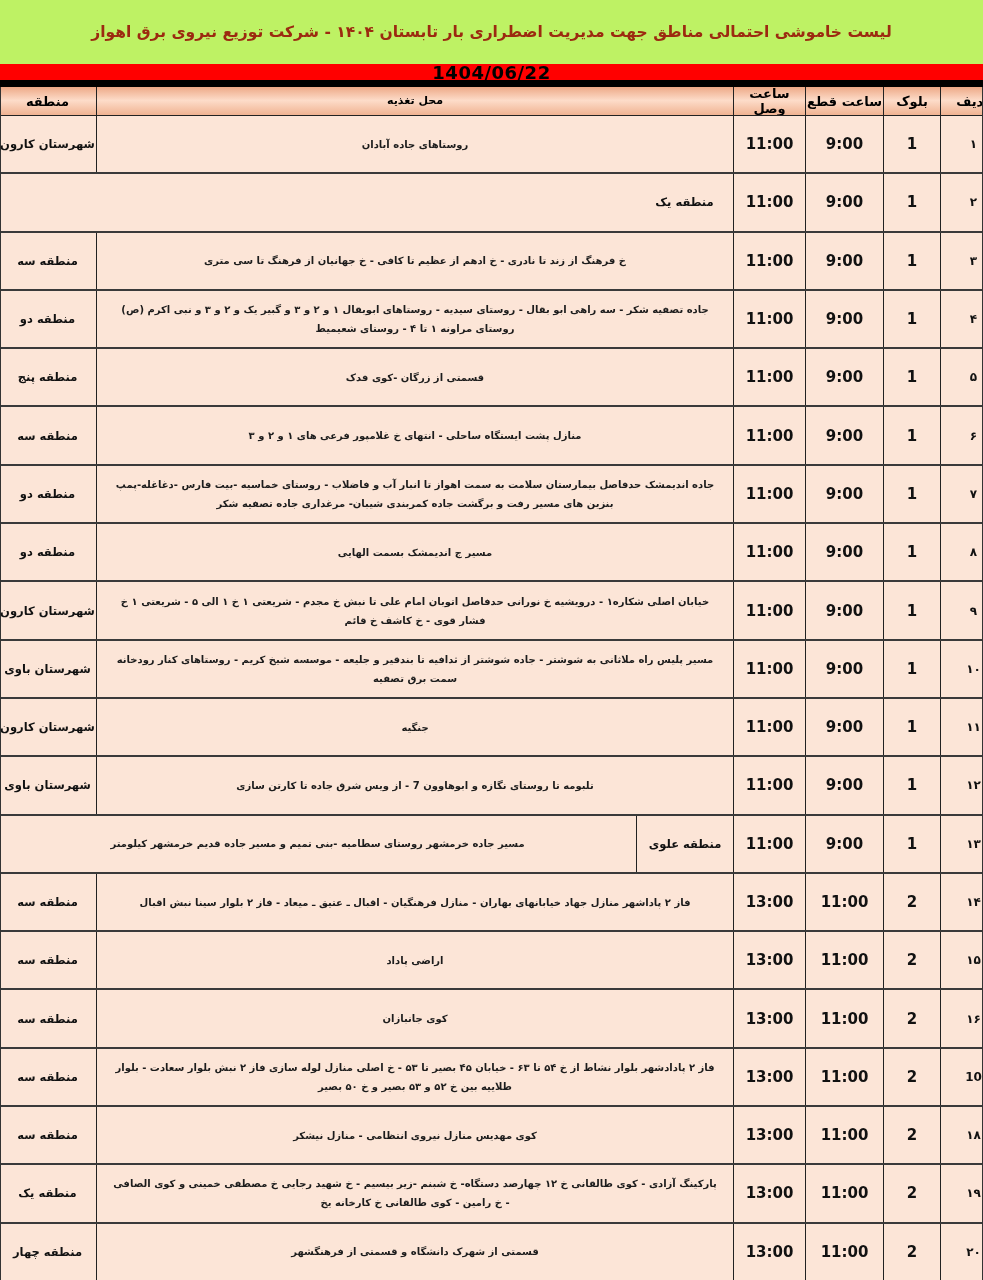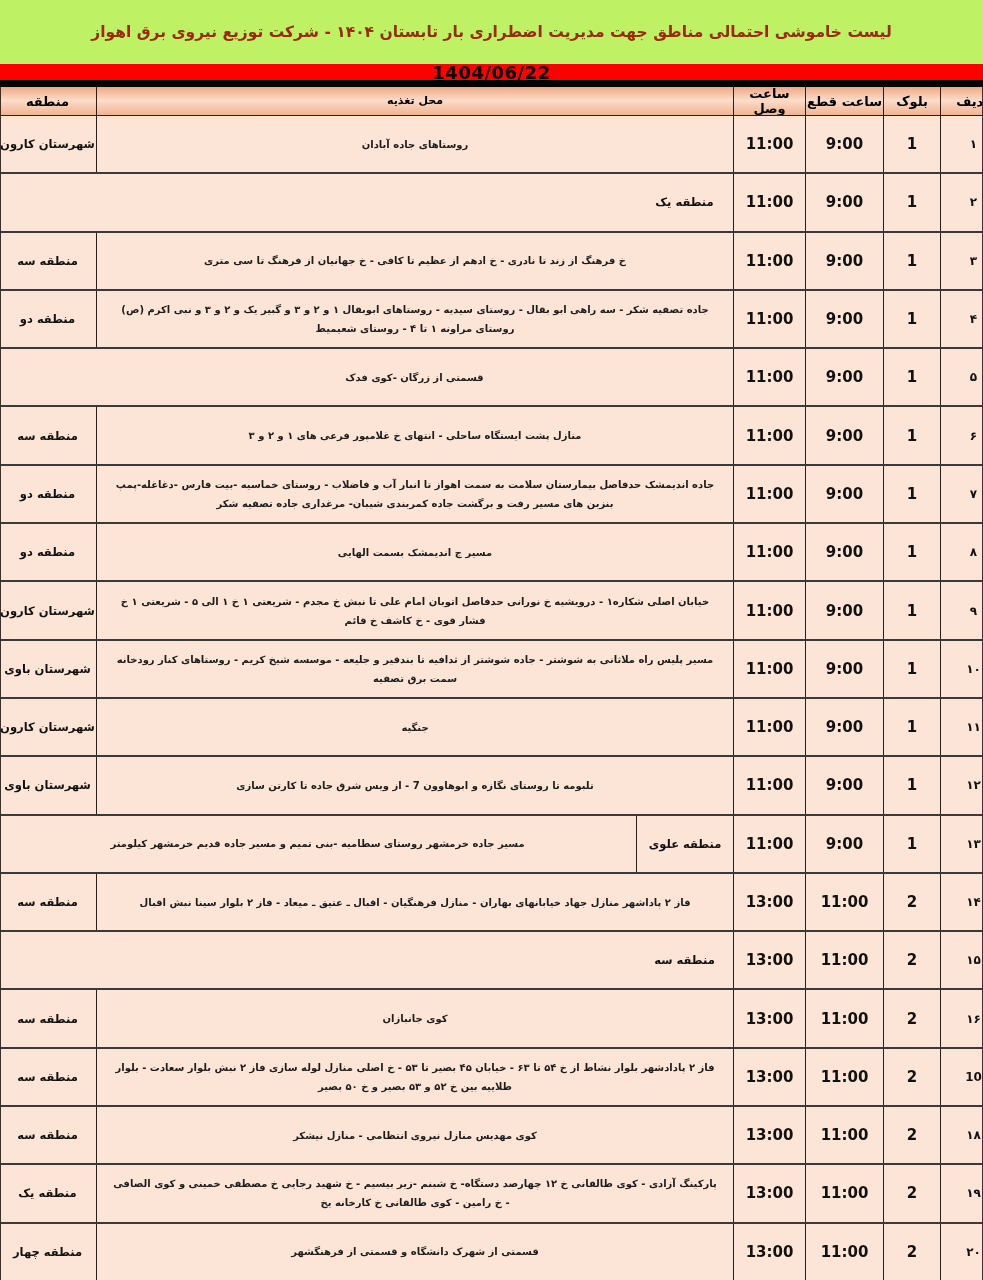--- a/index.html
+++ b/index.html
@@ -91,20 +91,21 @@
           <div class="cell c-restore">11:00</div>
           <div class="cell c-loc">جاده تصفیه شکر - سه راهی ابو بقال - روستای سیدیه - روستاهای ابوبقال ۱ و ۲ و ۳ و گبیر یک و ۲ و ۳ و نبی اکرم (ص) روستای مراونه ۱ تا ۴ - روستای شعیمیط</div>
           <div class="cell c-region">منطقه دو</div>
         </div>
         <div class="trow">
           <div class="cell c-num">۵</div>
           <div class="cell c-block">1</div>
           <div class="cell c-cut">9:00</div>
           <div class="cell c-restore">11:00</div>
           <div class="cell c-loc">قسمتی از زرگان -کوی فدک</div>
+          <div class="cell c-region">منطقه پنج</div>
         </div>
         <div class="trow">
           <div class="cell c-num">۶</div>
           <div class="cell c-block">1</div>
           <div class="cell c-cut">9:00</div>
           <div class="cell c-restore">11:00</div>
           <div class="cell c-loc">منازل پشت ایستگاه ساحلی - انتهای خ غلامپور فرعی های ۱ و ۲ و ۳</div>
           <div class="cell c-region">منطقه سه</div>
         </div>
         <div class="trow">
@@ -169,20 +170,21 @@
           <div class="cell c-cut">11:00</div>
           <div class="cell c-restore">13:00</div>
           <div class="cell c-loc">فاز ۲ پاداشهر منازل جهاد خیابانهای بهاران - منازل فرهنگیان - اقبال ـ عتیق ـ میعاد - فاز ۲ بلوار سینا نبش اقبال</div>
           <div class="cell c-region">منطقه سه</div>
         </div>
         <div class="trow">
           <div class="cell c-num">۱۵</div>
           <div class="cell c-block">2</div>
           <div class="cell c-cut">11:00</div>
           <div class="cell c-restore">13:00</div>
+          <div class="cell c-loc">اراضی پاداد</div>
           <div class="cell c-region">منطقه سه</div>
         </div>
         <div class="trow">
           <div class="cell c-num">۱۶</div>
           <div class="cell c-block">2</div>
           <div class="cell c-cut">11:00</div>
           <div class="cell c-restore">13:00</div>
           <div class="cell c-loc">کوی جانبازان</div>
           <div class="cell c-region">منطقه سه</div>
         </div>

